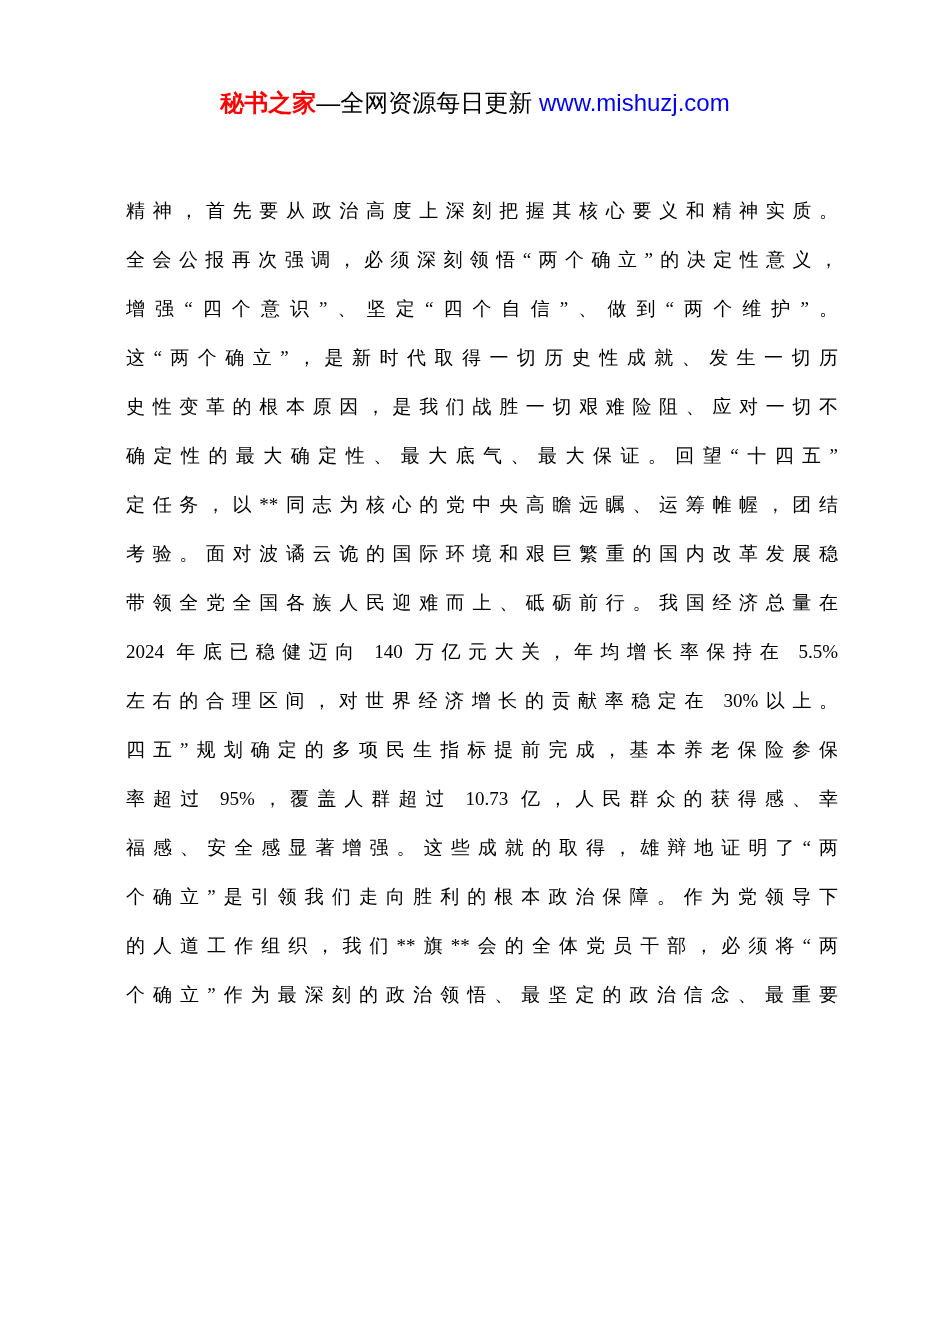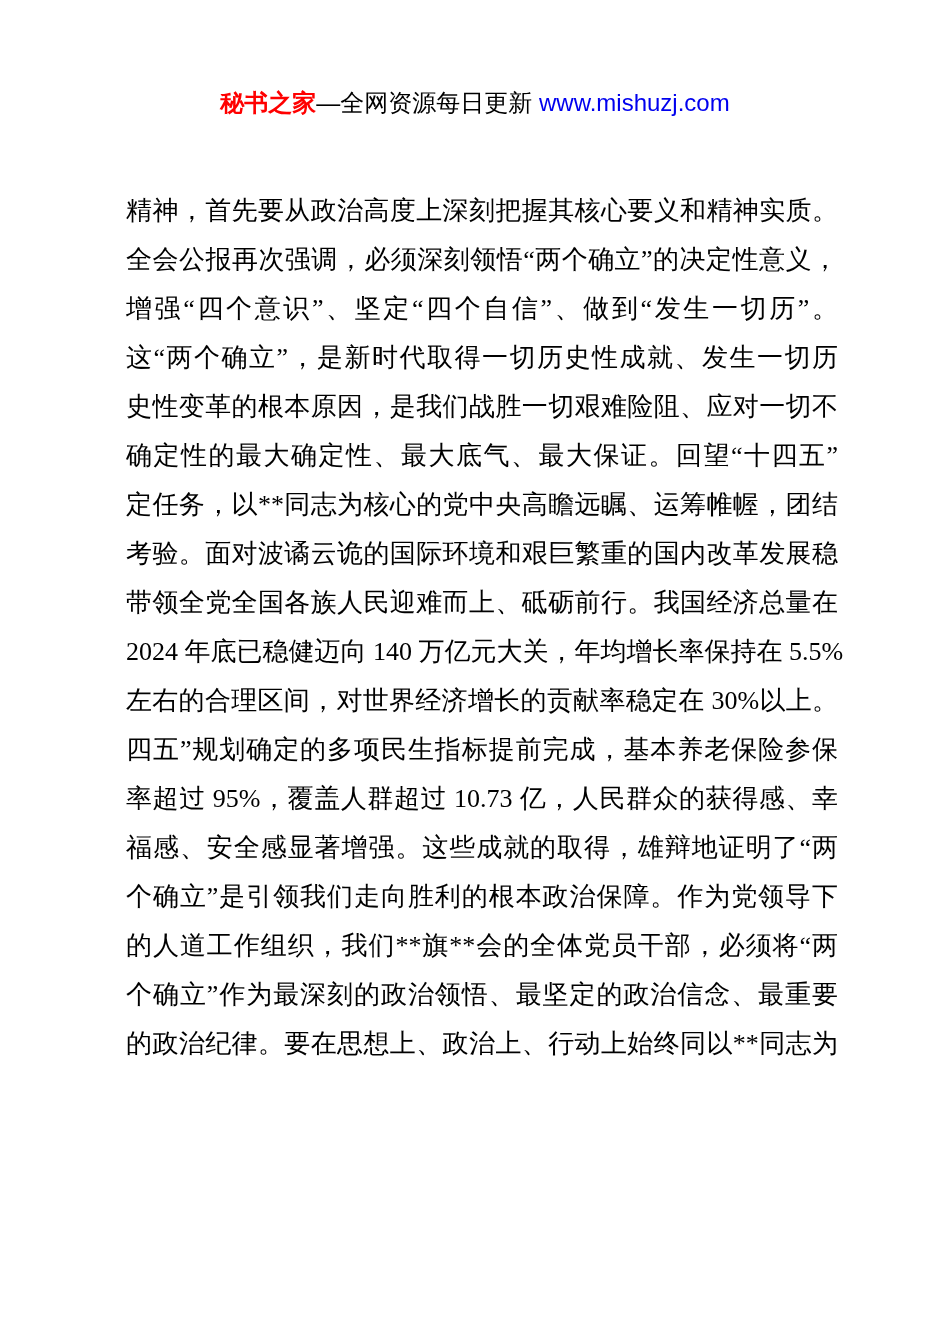--- a/index.html
+++ b/index.html
@@ -37,21 +37,21 @@
     color: #0000ee;
     font-weight: normal;
   }
   .doc-body {
     position: absolute;
     top: 186px;
     left: 126px;
     width: 712px;
   }
   .text-line {
-    font-size: 26px;
+    font-size: 19px;
     line-height: 49px;
     height: 49px;
     text-align: justify;
     text-align-last: justify;
     text-justify: inter-ideograph;
     white-space: nowrap;
     overflow: visible;
   }
 </style>
 </head>
@@ -59,31 +59,30 @@
 
 <div class="page">
 
   <div class="doc-header">
     <span class="site-name">秘书之家</span><span class="tagline">—全网资源每日更新 </span><span class="site-url">www.mishuzj.com</span>
   </div>
 
   <div class="doc-body">
     <div class="text-line">精神，首先要从政治高度上深刻把握其核心要义和精神实质。</div>
     <div class="text-line">全会公报再次强调，必须深刻领悟“两个确立”的决定性意义，</div>
-    <div class="text-line">增强“四个意识”、坚定“四个自信”、做到“发生一切历”。</div>
+    <div class="text-line">增强“四个意识”、坚定“四个自信”、做到“两个维护”。</div>
     <div class="text-line">这“两个确立”，是新时代取得一切历史性成就、发生一切历</div>
     <div class="text-line">史性变革的根本原因，是我们战胜一切艰难险阻、应对一切不</div>
     <div class="text-line">确定性的最大确定性、最大底气、最大保证。回望“十四五”</div>
     <div class="text-line">定任务，以**同志为核心的党中央高瞻远瞩、运筹帷幄，团结</div>
     <div class="text-line">考验。面对波谲云诡的国际环境和艰巨繁重的国内改革发展稳</div>
     <div class="text-line">带领全党全国各族人民迎难而上、砥砺前行。我国经济总量在</div>
     <div class="text-line">2024 年底已稳健迈向 140 万亿元大关，年均增长率保持在 5.5%</div>
     <div class="text-line">左右的合理区间，对世界经济增长的贡献率稳定在 30%以上。</div>
     <div class="text-line">四五”规划确定的多项民生指标提前完成，基本养老保险参保</div>
     <div class="text-line">率超过 95%，覆盖人群超过 10.73 亿，人民群众的获得感、幸</div>
     <div class="text-line">福感、安全感显著增强。这些成就的取得，雄辩地证明了“两</div>
     <div class="text-line">个确立”是引领我们走向胜利的根本政治保障。作为党领导下</div>
     <div class="text-line">的人道工作组织，我们**旗**会的全体党员干部，必须将“两</div>
     <div class="text-line">个确立”作为最深刻的政治领悟、最坚定的政治信念、最重要</div>
-    <div class="text-line">的政治纪律。要在思想上、政治上、行动上始终同以**同志为</div>
   </div>
 
 </div>
 
 </body></html>

